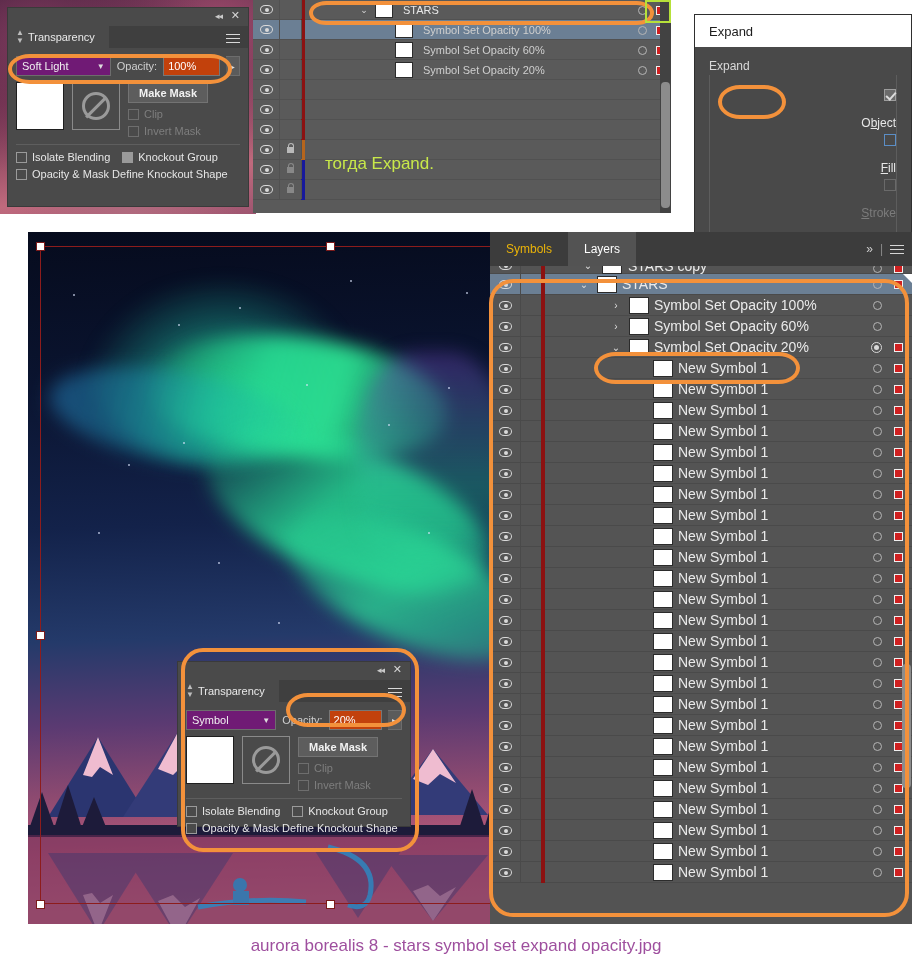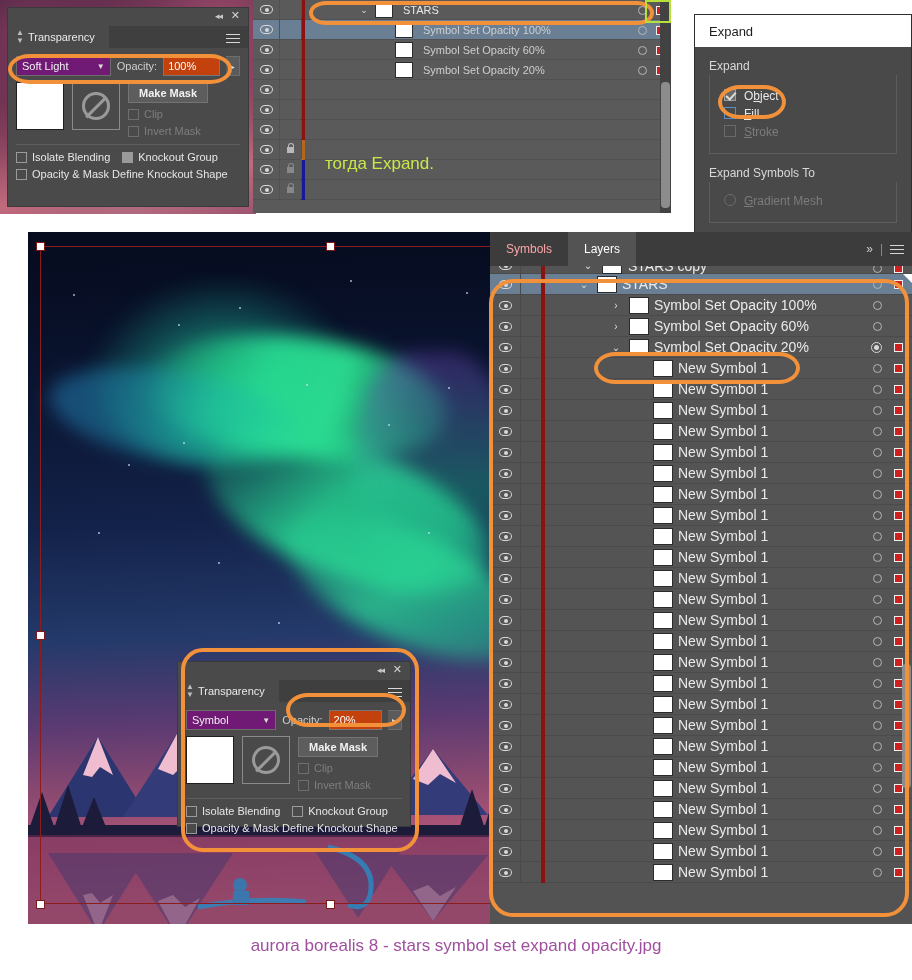--- a/index.html
+++ b/index.html
@@ -117,21 +117,21 @@
   .target-dbl i { width:5px; height:5px; border-radius:50%; background:#d8d8d8; display:block; }
   .swatch-red { width:9px; height:9px; background:#cf2020; border:1px solid #efefef; }
   .ru-note { position:absolute; font-size:17px; color:#c8e84a; font-family:"Liberation Sans", sans-serif; }
 
   
   #expand-dlg { left:694px; top:14px; width:218px; height:225px; background:#494949; border:1px solid #2f2f2f; }
   .dlg-title { height:32px; background:#fff; color:#1d1d1d; font-size:13px; display:flex; align-items:center; padding-left:14px;}
   .grp { margin:12px 14px 0 14px; }
   .grp-label { font-size:12px; color:#d8d8d8; margin-bottom:2px; }
   .grp-box { border:1px solid #5d5d5d; border-top:none; padding:10px 0 10px 14px; }
-  .dchk { display:flex; align-items:flex-start; gap:8px; font-size:12px; color:#e8e8e8; margin:4px 0; }
+  .dchk { display:flex; align-items:flex-end; gap:15px; font-size:12px; color:#e8e8e8; margin:4px 0;flex-direction:column; }
   .dchk .dbox { width:12px; height:12px; border:1px solid #9d9d9d; background:#6b6b6b; position:relative; }
   .dchk .dbox.empty { background:#494949; border-color:#5b8ec6; }
   .dchk .dbox.checked:after {
     content:""; position:absolute; left:3px; top:0px; width:4px; height:8px;
     border:solid #dcdcdc; border-width:0 2px 2px 0; transform:rotate(42deg);
   }
   .dchk.dim { color:#7c7c7c; }
   .dchk.dim .dbox { border-color:#6a6a6a; background:#494949; }
   .radio { width:12px; height:12px; border-radius:50%; border:1px solid #6a6a6a; }
   .underl { text-decoration:underline; }
@@ -153,21 +153,21 @@
     border:1px solid #8d1c1c; z-index:15; }
   .handle { position:absolute; width:9px; height:9px; background:#fff; border:1px solid #7a1a1a; z-index:16; }
 
   
   #tp2 { left:150px; top:430px; width:232px; height:164px; z-index:30; box-shadow:0 0 0 1px #3a3a3a; }
 
   
   #layers-panel { position:absolute; left:462px; top:0; width:422px; height:692px;
     background:#535353; z-index:20; }
   .lp-tabs { height:34px; background:#3c3c3c; position:relative; display:flex; }
-  .lp-tab { height:34px; padding:0 16px; display:flex; align-items:center; font-size:12px; color:#fca5a5; }
+  .lp-tab { height:34px; padding:0 16px; display:flex; align-items:center; font-size:12px; color:#eab308; }
   .lp-tab.active { background:#535353; color:#fff; }
   .lp-right { position:absolute; right:8px; top:0; height:34px; display:flex; align-items:center; gap:7px; color:#cfcfcf; font-size:12px;}
   .lp-burger { width:14px; }
   .lp-burger i { display:block; height:1px; background:#d6d6d6; margin:3px 0; }
   .lp-list { position:absolute; left:0; top:34px; right:0; bottom:0; overflow:hidden; }
   .lp-row { position:relative; height:21px; border-bottom:1px solid #4a4a4a; display:flex; align-items:center; background:#545454; }
   .lp-row.sel { background:#6b7f94; }
   .lp-eye { width:30px; display:flex; align-items:center; justify-content:center; }
   .lp-div { position:absolute; left:30px; top:0; bottom:0; width:1px; background:#4a4a4a; }
   .lp-div2 { position:absolute; left:51px; top:0; bottom:0; width:1px; background:#4a4a4a; }

